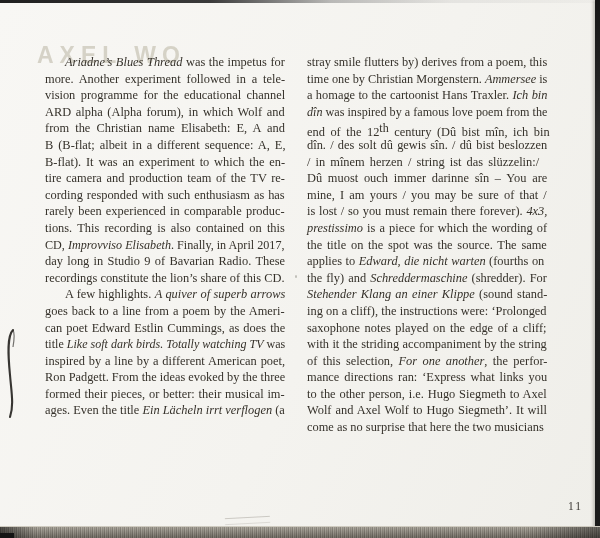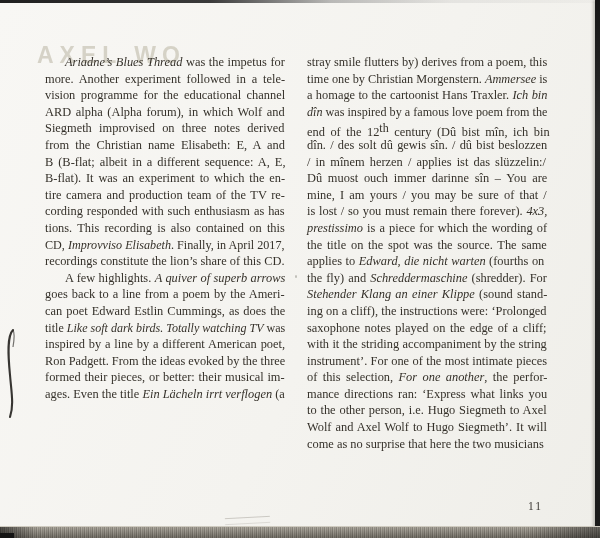--- a/index.html
+++ b/index.html
@@ -33,72 +33,72 @@
     font-family:"Liberation Sans", sans-serif;}
   
   .col{position:absolute;top:54px;width:240px;font-size:12.4px;color:#35312a;}
   .col.left{left:45px;}
   .col.right{left:307px;}
   .line{height:16.6px;line-height:16.6px;white-space:nowrap;}
   .line.indent{padding-left:20px;}
   .inner{display:inline-block;white-space:nowrap;}
   .it{font-style:italic;}
   .sup{font-size:12px;vertical-align:4px;}
-  .pagenum{position:absolute;left:528px;top:500px;font-size:11.5px;letter-spacing:2px;color:#3a3733;}
+  .pagenum{position:absolute;left:568px;top:500px;font-size:11.5px;letter-spacing:2px;color:#3a3733;}
 </style>
 </head>
 <body>
 
 <div class="paper">
 
   <div class="ghost">AXEL WO</div>
 
   <div class="col left">
       <div class="line indent"><span class="inner" style="word-spacing: 0.5px;"><span class="it">Ariadne’s Blues Thread</span><span> was the impetus for</span></span></div>
       <div class="line"><span class="inner" style="word-spacing: 2.67px;"><span>more. Another experiment followed in a tele-</span></span></div>
       <div class="line"><span class="inner" style="word-spacing: 2.4px;"><span>vision programme for the educational channel</span></span></div>
       <div class="line"><span class="inner" style="word-spacing: 1.57px;"><span>ARD alpha (Alpha forum), in which Wolf and</span></span></div>
-      <div class="line"><span class="inner" style="word-spacing: 4.2px;"><span>Siegmeth improvised on three notes derived</span></span></div>
       <div class="line"><span class="inner" style="word-spacing: 3px;"><span>from the Christian name Elisabeth: E, A and</span></span></div>
       <div class="line"><span class="inner" style="word-spacing: 1.88px;"><span>B (B-flat; albeit in a different sequence: A, E,</span></span></div>
       <div class="line"><span class="inner" style="word-spacing: 1.75px;"><span>B-flat). It was an experiment to which the en-</span></span></div>
       <div class="line"><span class="inner" style="word-spacing: 1.5px;"><span>tire camera and production team of the TV re-</span></span></div>
       <div class="line"><span class="inner" style="word-spacing: 0.83px;"><span>cording responded with such enthusiasm as has</span></span></div>
+      <div class="line"><span class="inner" style="word-spacing: 1.2px;"><span>rarely been experienced in comparable produc-</span></span></div>
       <div class="line"><span class="inner" style="word-spacing: 2.14px;"><span>tions. This recording is also contained on this</span></span></div>
       <div class="line"><span class="inner" style="transform-origin: left bottom; transform: scaleX(0.9796);"><span>CD, </span><span class="it">Improvviso Elisabeth</span><span>. Finally, in April 2017,</span></span></div>
+      <div class="line"><span class="inner" style="word-spacing: 1.25px;"><span>day long in Studio 9 of Bavarian Radio. These</span></span></div>
       <div class="line end"><span class="inner"><span>recordings constitute the lion’s share of this CD.</span></span></div>
       <div class="line indent"><span class="inner" style="word-spacing: 0.29px;"><span>A few highlights. </span><span class="it">A quiver of superb arrows</span></span></div>
       <div class="line"><span class="inner" style="word-spacing: 0.9px;"><span>goes back to a line from a poem by the Ameri-</span></span></div>
       <div class="line"><span class="inner" style="word-spacing: 1px;"><span>can poet Edward Estlin Cummings, as does the</span></span></div>
       <div class="line"><span class="inner" style="transform-origin: left bottom; transform: scaleX(0.9717);"><span>title </span><span class="it">Like soft dark birds. Totally watching TV</span><span> was</span></span></div>
       <div class="line"><span class="inner" style="word-spacing: 0.75px;"><span>inspired by a line by a different American poet,</span></span></div>
       <div class="line"><span class="inner" style="transform-origin: left bottom; transform: scaleX(0.9959);"><span>Ron Padgett. From the ideas evoked by the three</span></span></div>
       <div class="line"><span class="inner" style="word-spacing: 0.71px;"><span>formed their pieces, or better: their musical im-</span></span></div>
       <div class="line"><span class="inner" style="word-spacing: 0px;"><span>ages. Even the title </span><span class="it">Ein Lächeln irrt verflogen</span><span> (a</span></span></div>
     </div>
   <div class="col right">
       <div class="line"><span class="inner" style="transform-origin: left bottom; transform: scaleX(0.9959);"><span>stray smile flutters by) derives from a poem, this</span></span></div>
       <div class="line"><span class="inner" style="transform-origin: left bottom; transform: scaleX(0.9917);"><span>time one by Christian Morgenstern. </span><span class="it">Ammersee</span><span> is</span></span></div>
       <div class="line"><span class="inner" style="word-spacing: 0.25px;"><span>a homage to the cartoonist Hans Traxler. </span><span class="it">Ich bin</span></span></div>
       <div class="line"><span class="inner" style="transform-origin: left bottom; transform: scaleX(0.9796);"><span class="it">dîn</span><span> was inspired by a famous love poem from the</span></span></div>
       <div class="line"><span class="inner" style="word-spacing: 2.44px;"><span>end of the 12</span><span class="sup">th</span><span> century (Dû bist mîn, ich bin</span></span></div>
       <div class="line"><span class="inner" style="word-spacing: 1.1px;"><span>dîn. / des solt dû gewis sîn. / dû bist beslozzen</span></span></div>
-      <div class="line"><span class="inner" style="word-spacing: 2px;"><span>/ in mînem herzen / applies ist das slüzzelin:/</span></span></div>
+      <div class="line"><span class="inner" style="word-spacing: 2px;"><span>/ in mînem herzen / string ist das slüzzelin:/</span></span></div>
       <div class="line"><span class="inner" style="word-spacing: 2.63px;"><span>Dû muost ouch immer darinne sîn – You are</span></span></div>
       <div class="line"><span class="inner" style="word-spacing: 2.09px;"><span>mine, I am yours / you may be sure of that /</span></span></div>
       <div class="line"><span class="inner" style="word-spacing: 0.67px;"><span>is lost / so you must remain there forever). </span><span class="it">4x3,</span></span></div>
       <div class="line"><span class="inner" style="word-spacing: 1px;"><span class="it">prestissimo</span><span> is a piece for which the wording of</span></span></div>
       <div class="line"><span class="inner" style="word-spacing: 1.67px;"><span>the title on the spot was the source. The same</span></span></div>
       <div class="line"><span class="inner" style="word-spacing: 0.43px;"><span>applies to </span><span class="it">Edward, die nicht warten</span><span> (fourths on</span></span></div>
       <div class="line"><span class="inner" style="word-spacing: 1px;"><span>the fly) and </span><span class="it">Schreddermaschine</span><span> (shredder). For</span></span></div>
       <div class="line"><span class="inner" style="word-spacing: 1.17px;"><span class="it">Stehender Klang an einer Klippe</span><span> (sound stand-</span></span></div>
       <div class="line"><span class="inner" style="word-spacing: 0.14px;"><span>ing on a cliff), the instructions were: ‘Prolonged</span></span></div>
       <div class="line"><span class="inner" style="word-spacing: 1.5px;"><span>saxophone notes played on the edge of a cliff;</span></span></div>
       <div class="line"><span class="inner" style="word-spacing: 0.29px;"><span>with it the striding accompaniment by the string</span></span></div>
-      <div class="line"><span class="inner" style="word-spacing: 0.29px;"><span>instrument’. For one of the most intimate pieces</span></span></div>
       <div class="line"><span class="inner" style="word-spacing: 2.29px;"><span>of this selection, </span><span class="it">For one another</span><span>, the perfor-</span></span></div>
       <div class="line"><span class="inner" style="word-spacing: 1.83px;"><span>mance directions ran: ‘Express what links you</span></span></div>
       <div class="line"><span class="inner" style="word-spacing: 0.75px;"><span>to the other person, i.e. Hugo Siegmeth to Axel</span></span></div>
       <div class="line"><span class="inner" style="word-spacing: 0.88px;"><span>Wolf and Axel Wolf to Hugo Siegmeth’. It will</span></span></div>
       <div class="line end"><span class="inner"><span>come as no surprise that here the two musicians</span></span></div>
     </div>
 
   <div class="pagenum">11</div>
 
   <svg class="staple" viewBox="0 0 16 94">

